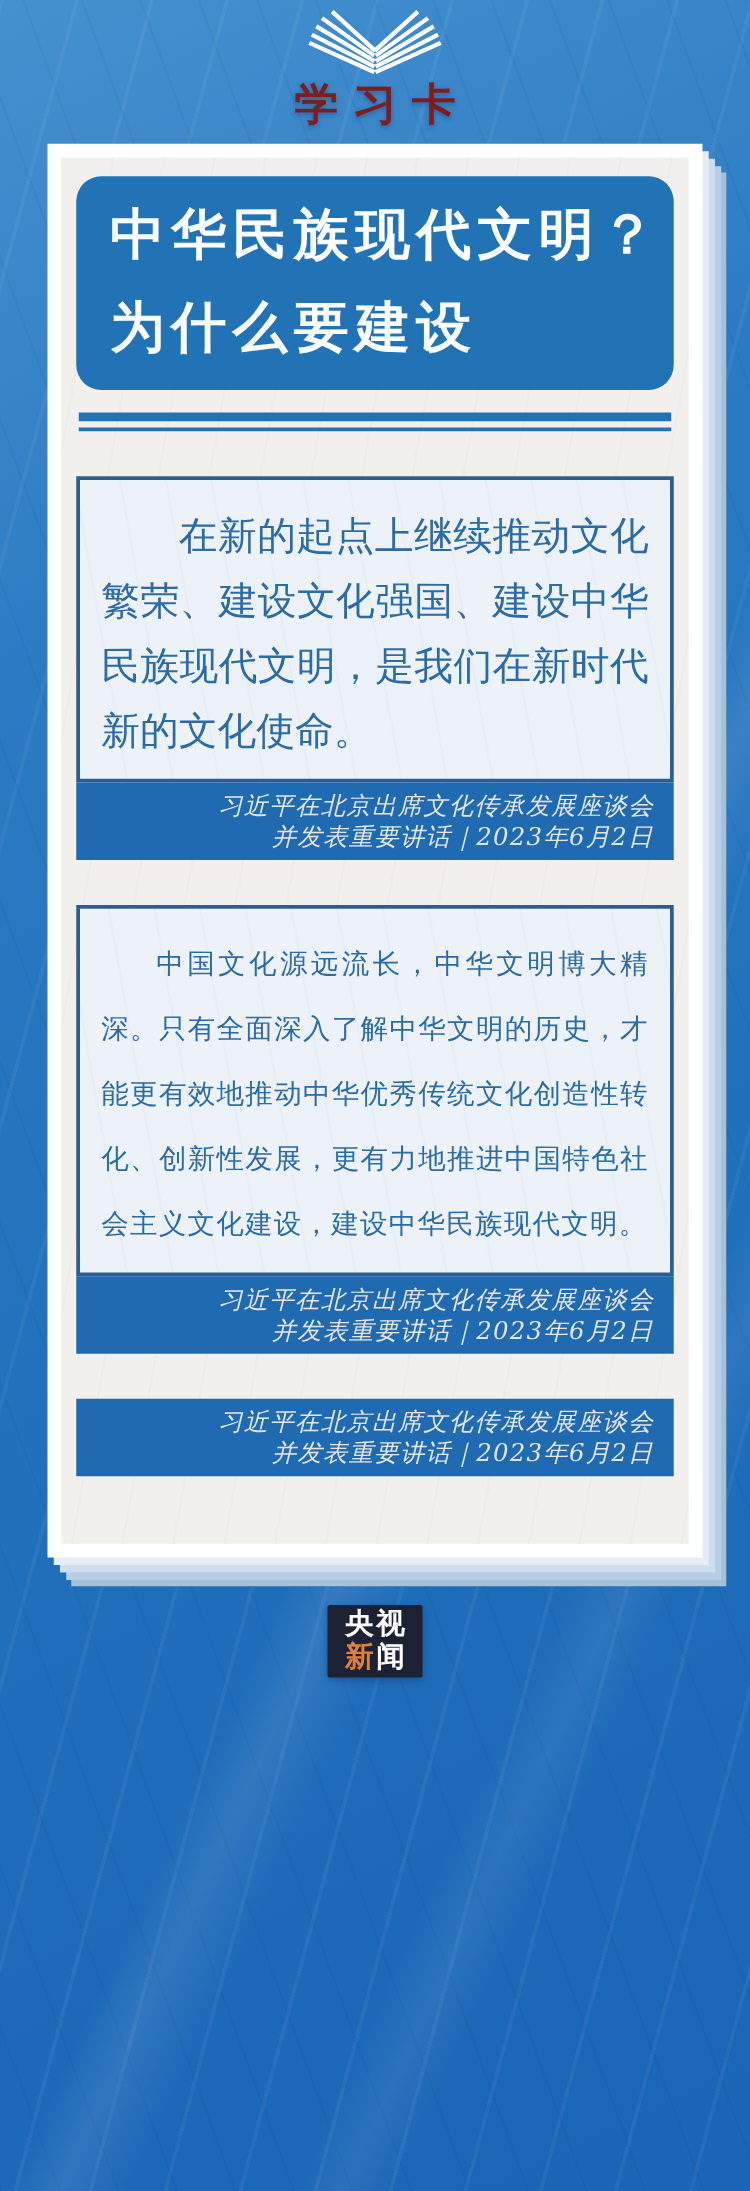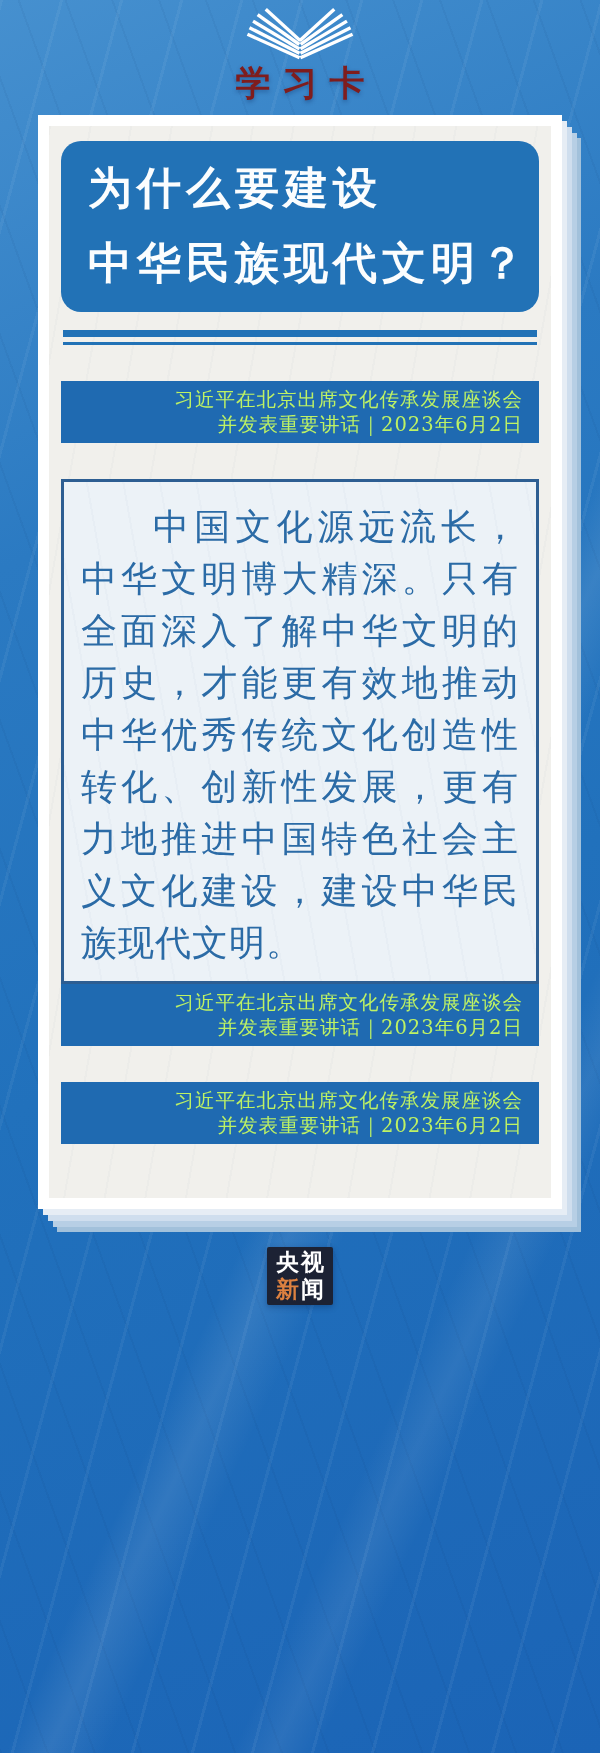--- a/index.html
+++ b/index.html
@@ -48,28 +48,28 @@
   .quote:first-of-type{margin-top:0;}
   .qbox{
     border:3px solid #2d5e92;background:#ecf2f7;
     padding:19px 17px 12px;
     background-image:repeating-linear-gradient(80deg,rgba(140,160,190,.05) 0 2px,rgba(0,0,0,0) 2px 36px);
   }
   .qtext{
     color:#2b6ba6;font-size:31px;line-height:52px;
     text-align:justify;text-indent:2em;
   }
-  .quote.wide .qtext{font-size:36px;letter-spacing:1px;}
+  .quote.wide .qtext{font-size:22px;letter-spacing:1px;}
   .qsrc{
-    background:#1f6ab1;color:#bef264;text-align:right;
-    padding:6px 16px;font-size:19.5px;line-height:25px;letter-spacing:1px;
+    background:#1f6ab1;color:#e5e5e5;text-align:right;
+    padding:6px 16px;font-size:19.5px;line-height:25px;letter-spacing:1px;font-style:italic;
   }
   .logo{
     position:relative;z-index:1;
-    width:66px;height:58px;background:#1c2234;border-radius:2px;
+    width:76px;height:58px;background:#1c2234;border-radius:2px;
     margin:38px auto 0;display:flex;flex-direction:column;
     justify-content:center;align-items:center;
     box-shadow:0 2px 6px rgba(0,20,60,.3);
   }
   .logo-row{
     font-family:"DejaVu Sans", sans-serif;font-weight:700;color:#ffffff;
     font-size:23px;line-height:27px;letter-spacing:2px;text-indent:2px;white-space:nowrap;
   }
   .logo-row .accent{color:#dd8140;}
 </style>
@@ -89,27 +89,30 @@
     <path d="M61,37.5 L100,9.5"></path>
     <path d="M60,33.5 L92,4.5"></path>
   </svg>
   <div class="brand">学习卡</div>
 </div>
 
 <div class="card">
   <div class="panel">
 
     <div class="title-box">
+      <div class="title-line">中华民族现代文明？</div>
       <div class="title-line">为什么要建设</div>
-      <div class="title-line">中华民族现代文明？</div>
     </div>
 
     <div class="sep"></div>
 
     <div class="quote">
+      <div class="qbox">
+        <div class="qtext">在新的起点上继续推动文化繁荣、建设文化强国、建设中华民族现代文明，是我们在新时代新的文化使命。</div>
+      </div>
       <div class="qsrc">
         <div>习近平在北京出席文化传承发展座谈会</div>
         <div>并发表重要讲话｜2023年6月2日</div>
       </div>
     </div>
 
     <div class="quote wide">
       <div class="qbox">
         <div class="qtext">中国文化源远流长，中华文明博大精深。只有全面深入了解中华文明的历史，才能更有效地推动中华优秀传统文化创造性转化、创新性发展，更有力地推进中国特色社会主义文化建设，建设中华民族现代文明。</div>
       </div>

